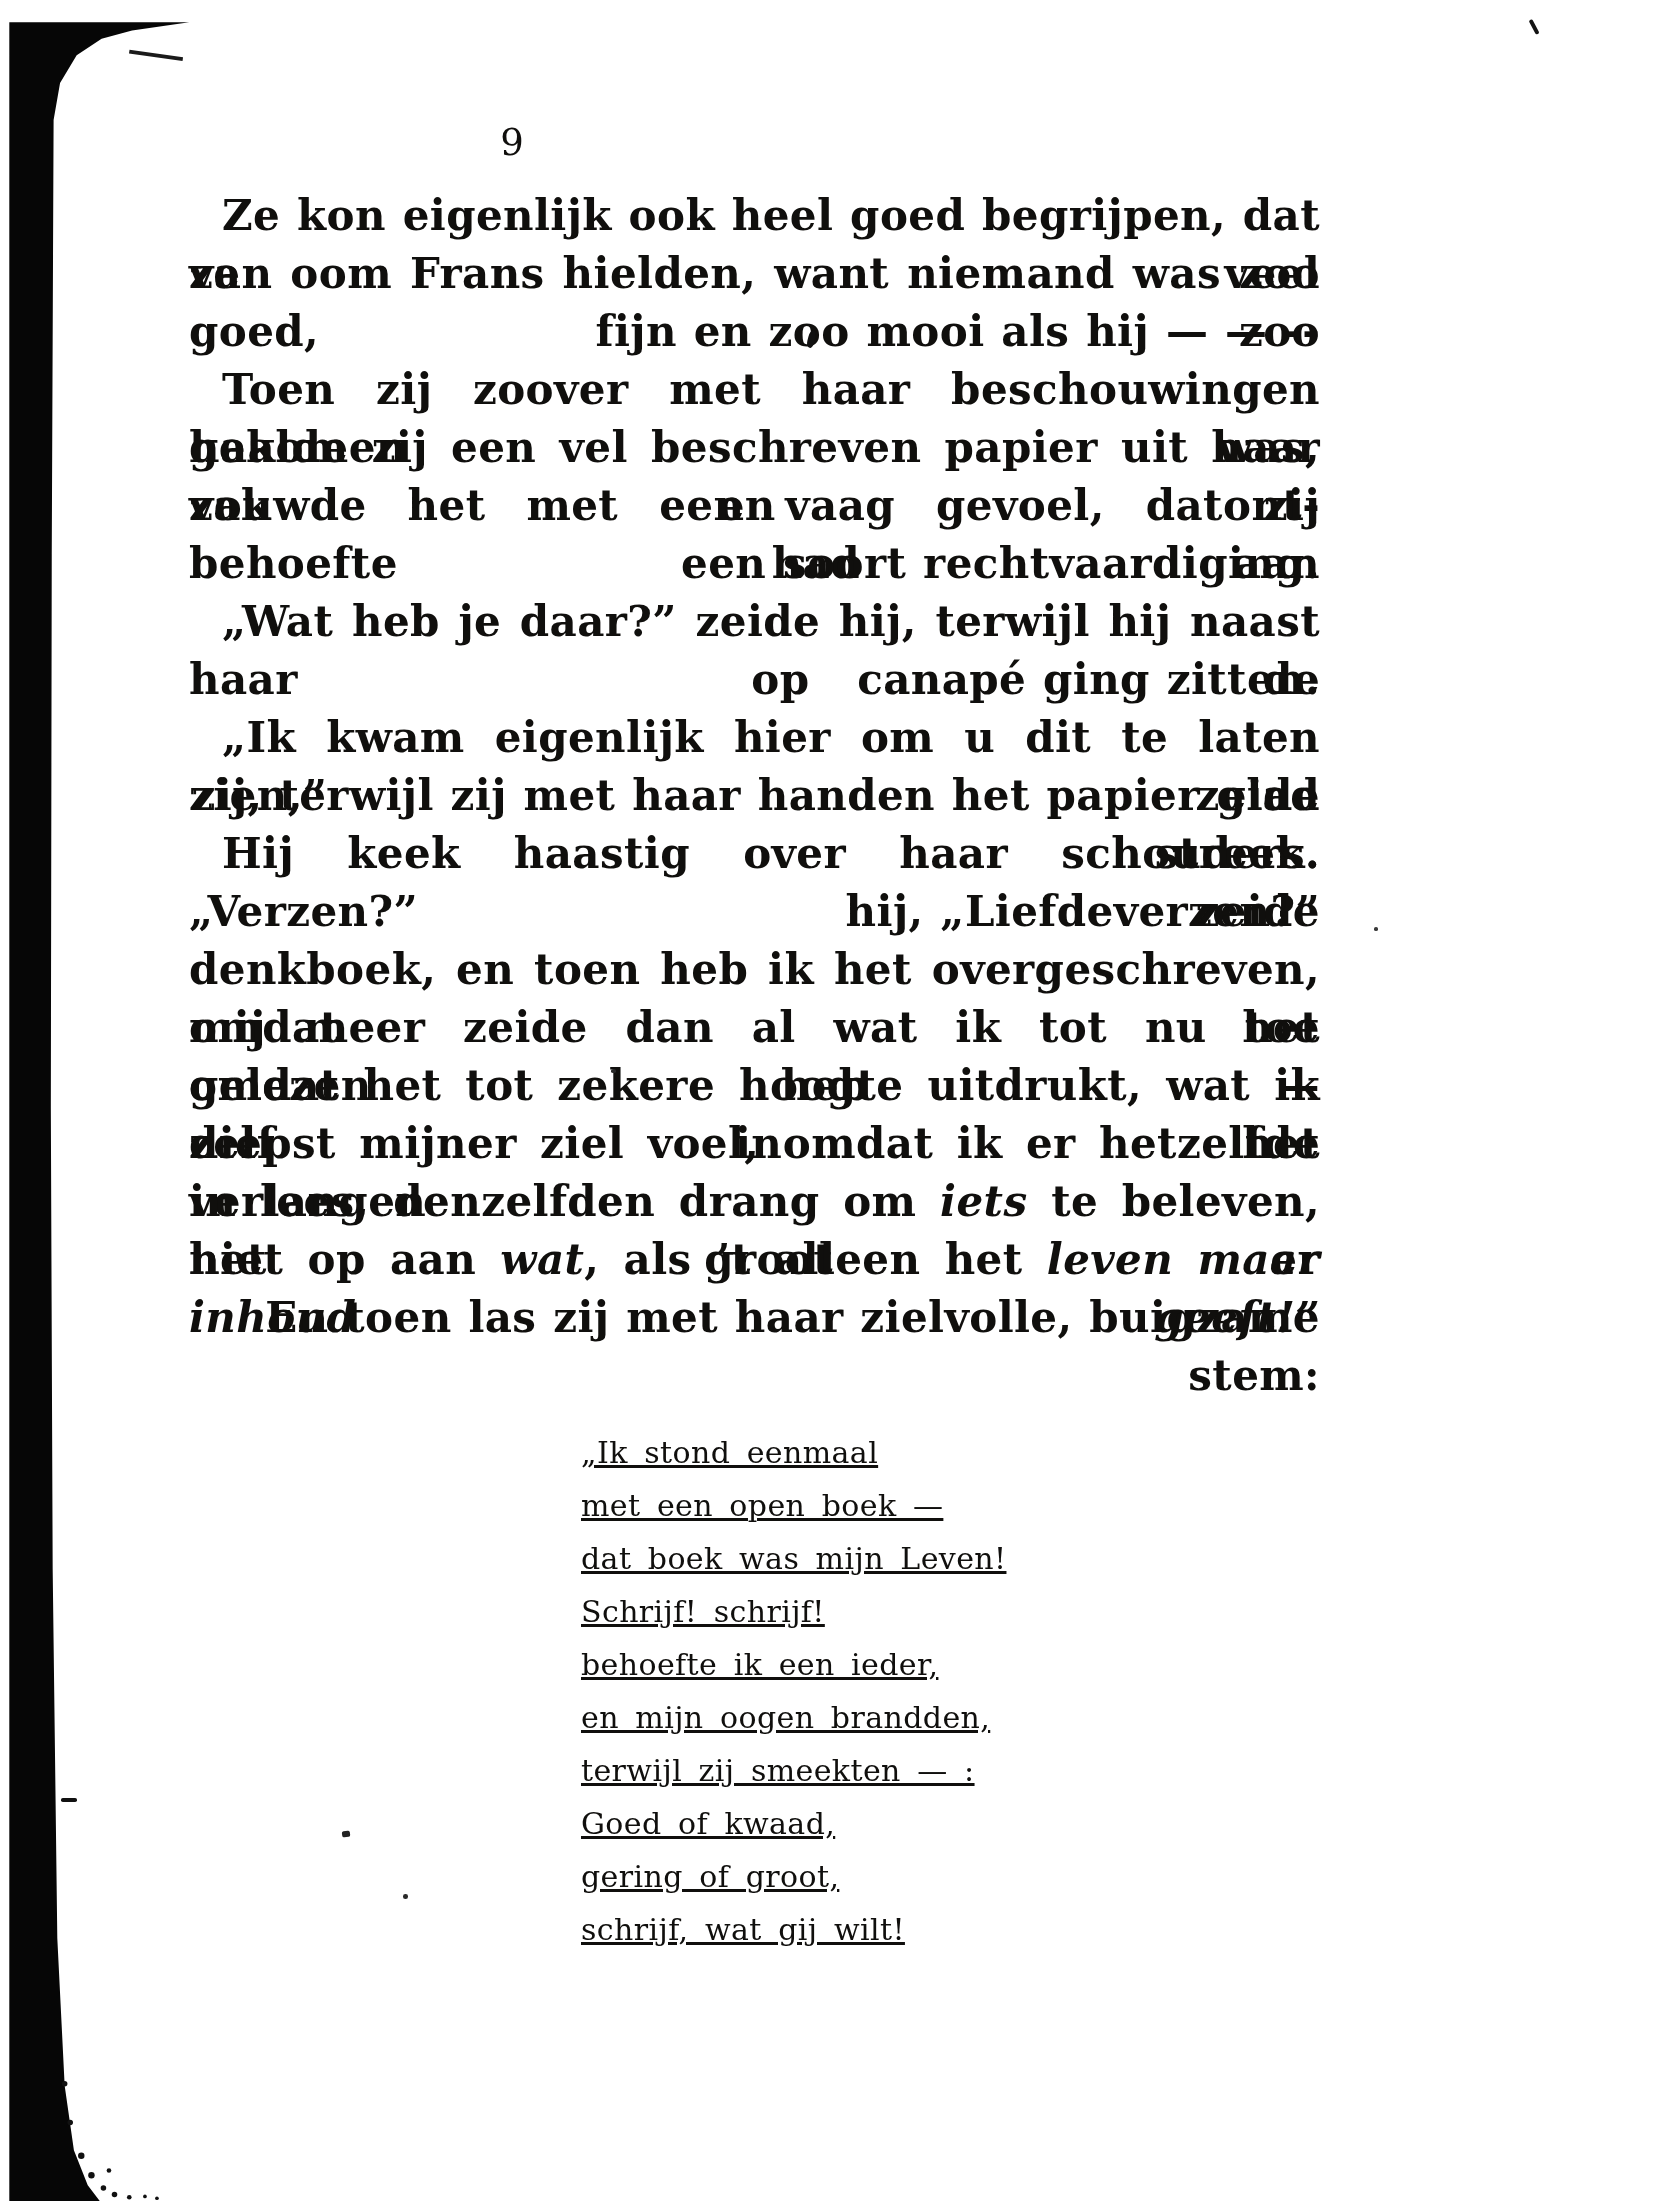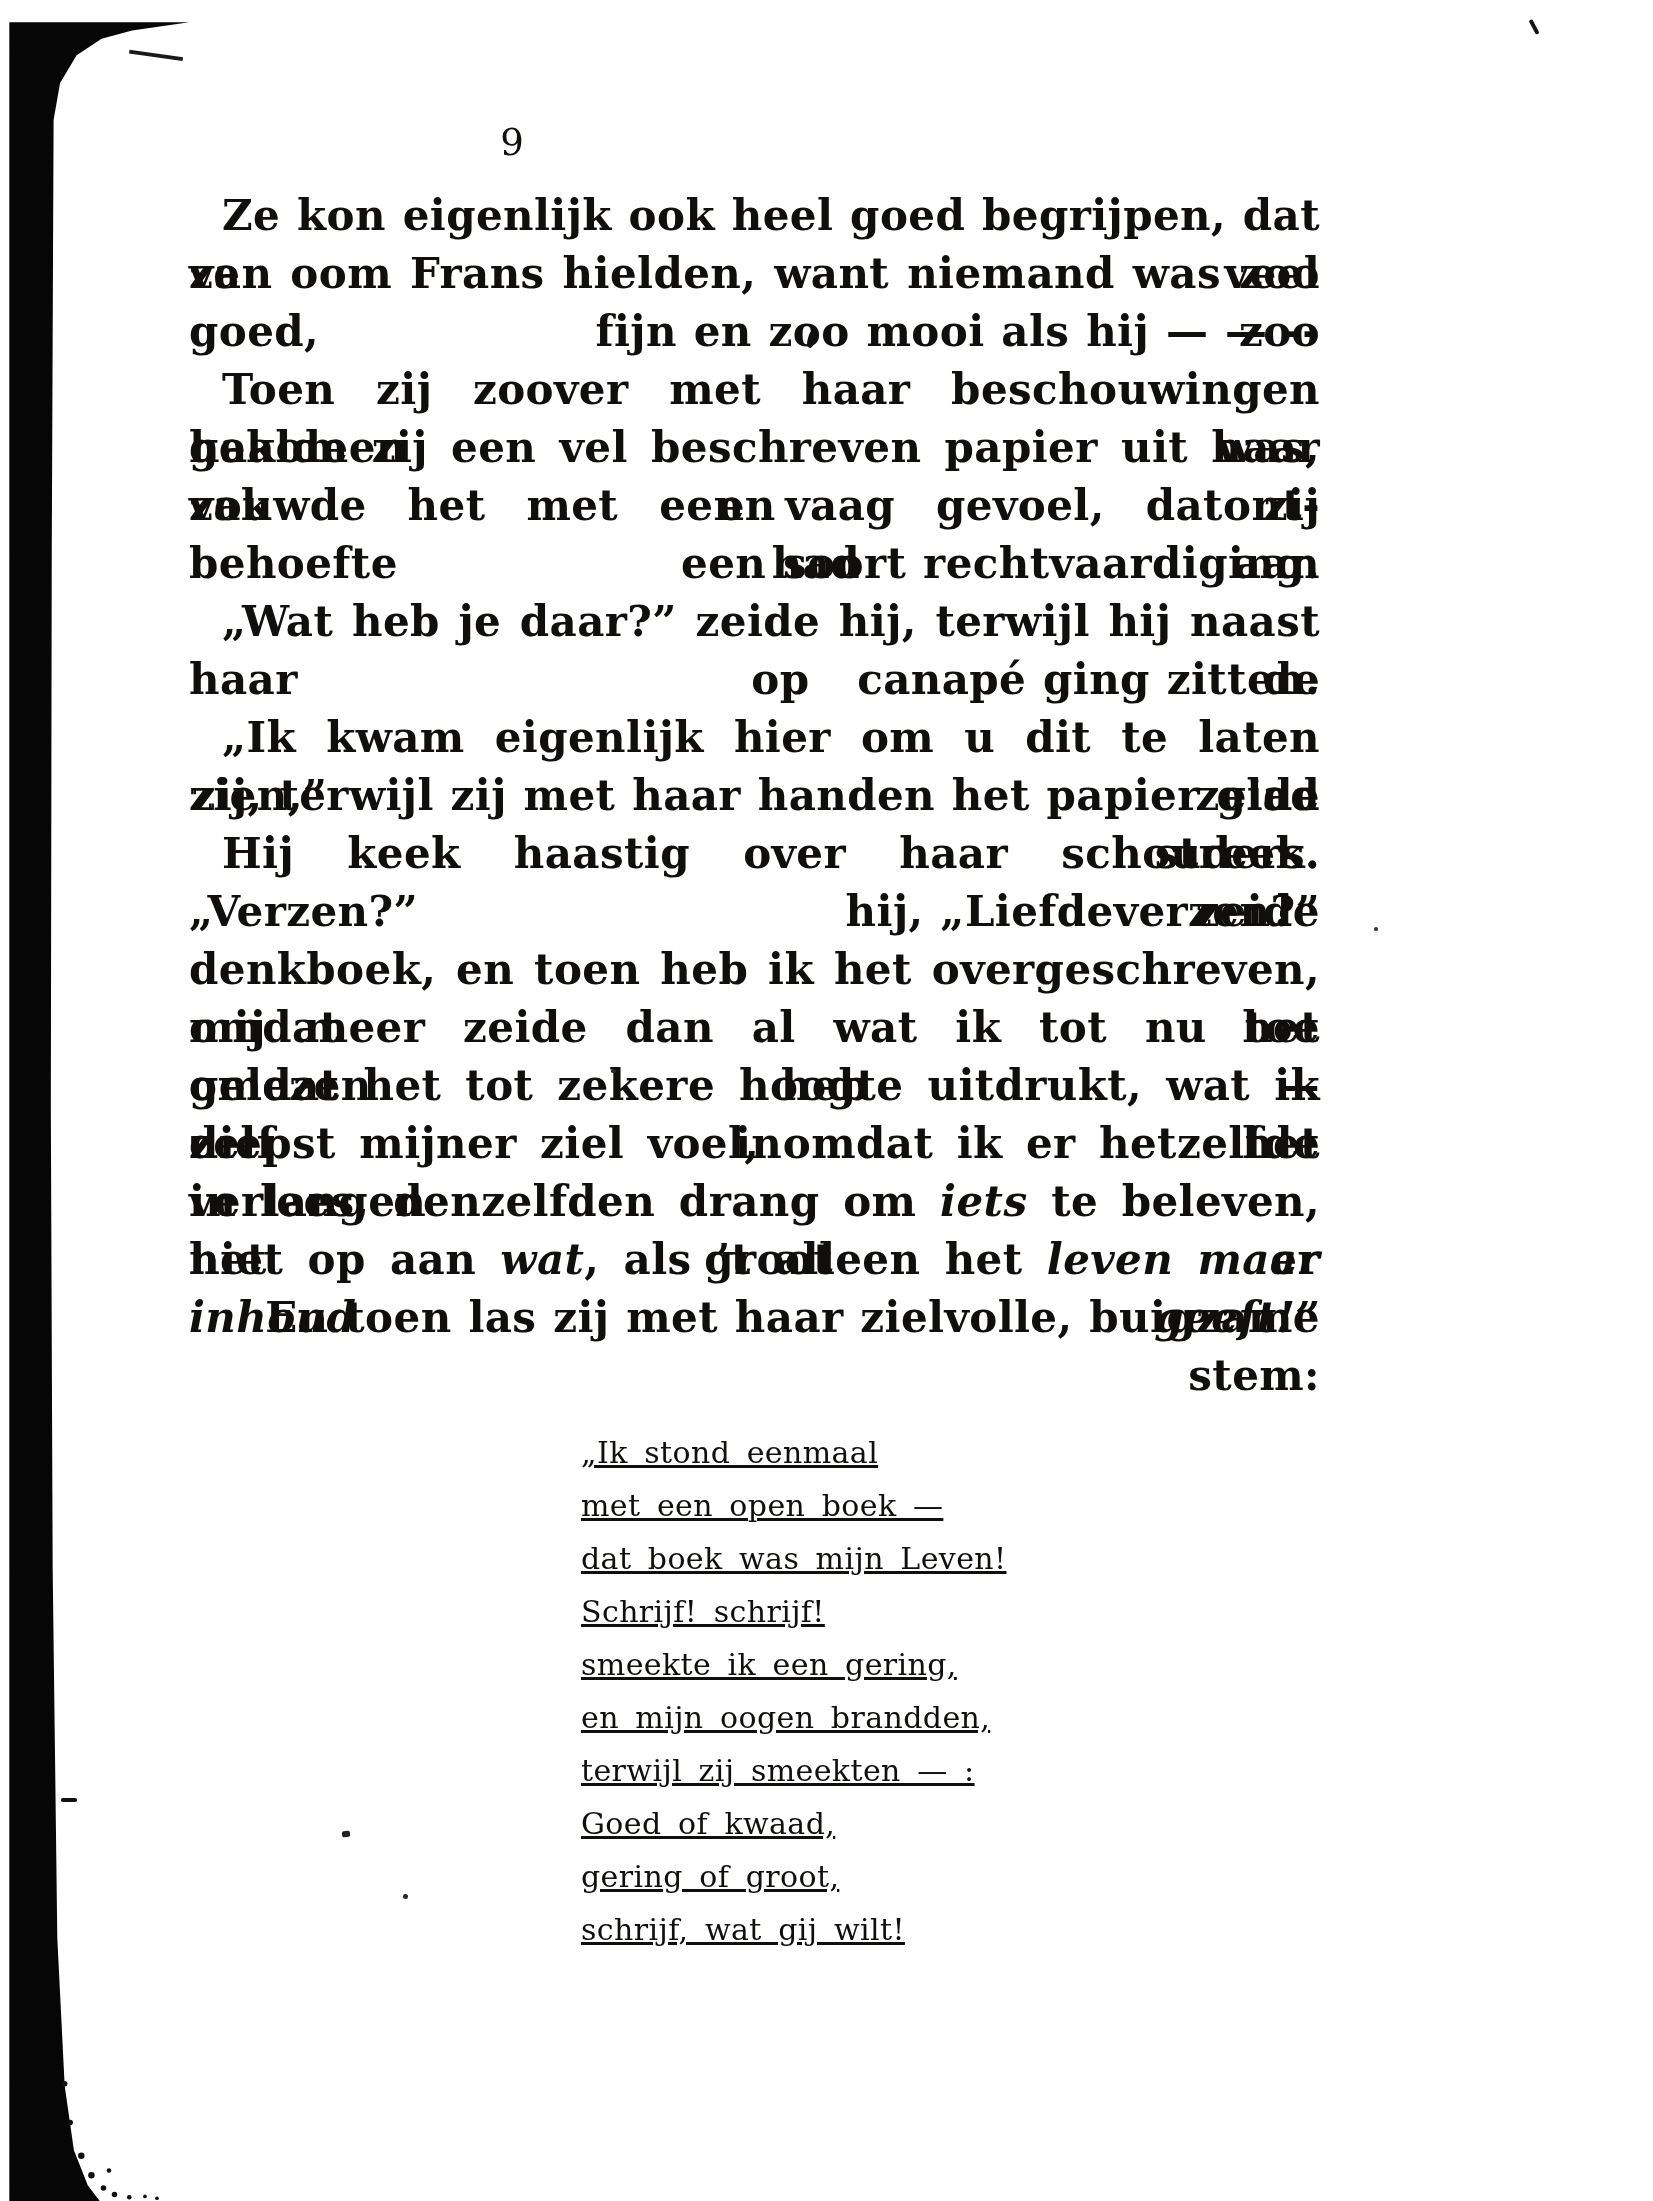--- a/index.html
+++ b/index.html
@@ -112,21 +112,21 @@
       <div class="line j"><span>in lees, denzelfden drang om </span><em>iets</em><span> te beleven, het groot er</span></div>
       <div class="line j"><span>niet op aan </span><em>wat</em><span>, als ’t alleen het </span><em>leven maar inhoud geeft!”</em></div>
       <div class="line ind"><span>En toen las zij met haar zielvolle, buigzame stem:</span></div>
     </div>
 
   <div class="poem">
       <div class="line">„Ik stond eenmaal</div>
       <div class="line">met een open boek —</div>
       <div class="line">dat boek was mijn Leven!</div>
       <div class="line">Schrijf! schrijf!</div>
-      <div class="line">smeekte ik een gering,</div>
+      <div class="line">behoefte ik een ieder,</div>
       <div class="line">en mijn oogen brandden,</div>
       <div class="line">terwijl zij smeekten — :</div>
       <div class="line">Goed of kwaad,</div>
       <div class="line">gering of groot,</div>
       <div class="line">schrijf, wat gij wilt!</div>
     </div>
 
   <div class="artifact mark-apostrophe"></div>
   <div class="artifact mark-tick"></div>
   <div class="artifact mark-dash"></div>

